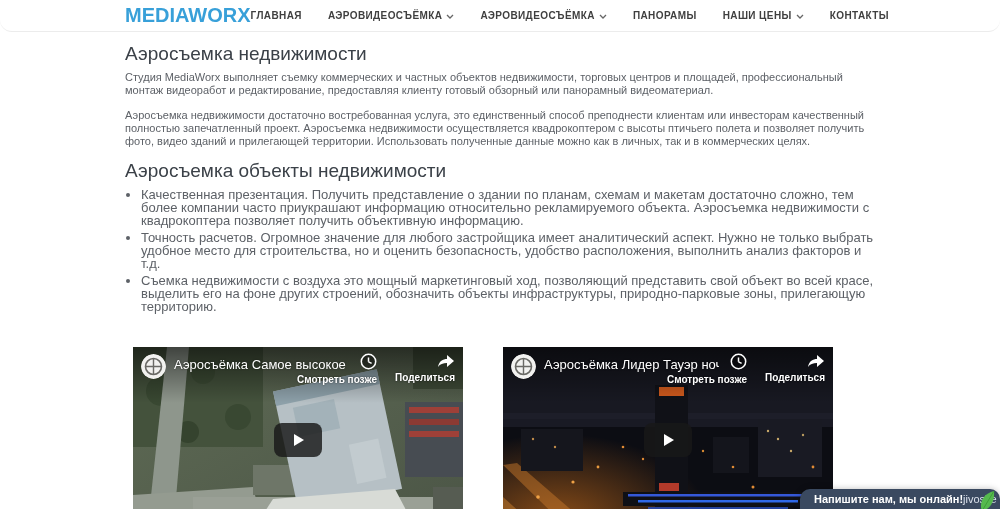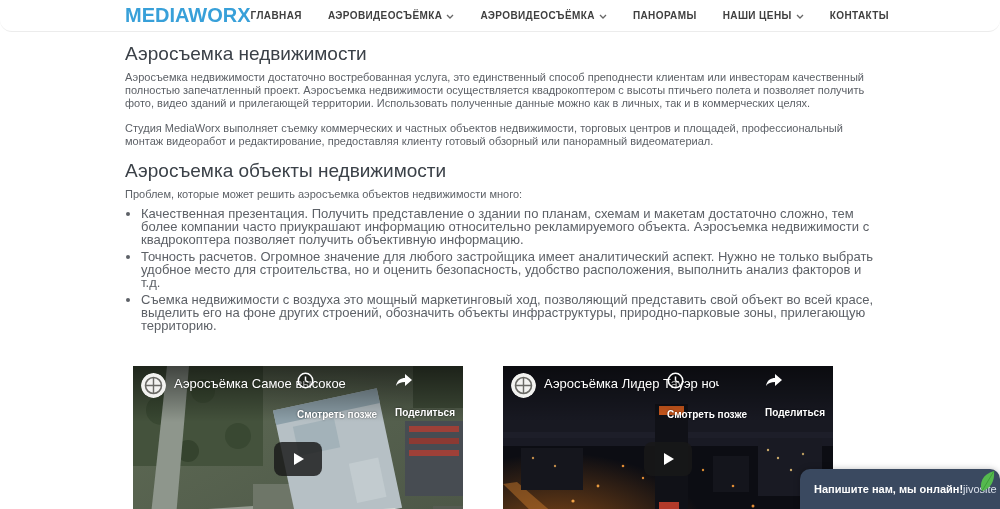--- a/index.html
+++ b/index.html
@@ -51,32 +51,32 @@
   .vc-avatar {
     position:absolute; top:7px; left:8px; width:25px; height:25px; border-radius:50%;
     overflow:hidden; cursor:pointer;
   }
   .vc-title {
     position:absolute; top:10px; left:41px; width:175px;
     color:#fff; font-size:13px; font-weight:400; white-space:nowrap; overflow:hidden;
     text-shadow:0 0 2px rgba(0,0,0,.5); cursor:pointer;
   }
   .vc-actions { position:absolute; top:6px; right:8px; display:flex; gap:18px; }
-  .vc-action { display:flex; flex-direction:column; align-items:flex-start; gap:20px; cursor:pointer; }
+  .vc-action { display:flex; flex-direction:column; align-items:flex-end; gap:4px; cursor:pointer; }
   .vc-action span {
     color:#fff; font-size:10px; font-weight:700; text-shadow:0 0 2px rgba(0,0,0,.6); white-space:nowrap;
   }
   .vc-play {
     position:absolute; left:50%; top:50%; transform:translate(-50%,-50%);
     width:48px; height:34px; border-radius:8px; background:rgba(25,25,25,.82);
     display:flex; align-items:center; justify-content:center; cursor:pointer;
   }
   
   .chat-widget {
-    position:absolute; right:0; bottom:0; width:200px; height:40px;
+    position:absolute; right:0; bottom:0; width:200px; height:20px;
     background:#3a4960; border-radius:10px 10px 0 0;
     display:flex; align-items:center; cursor:pointer;
     box-shadow:0 0 6px rgba(0,0,0,.25);
   }
   .chat-msg { color:#ffffff; font-size:11px; font-weight:700; padding-left:14px; flex:1; white-space:nowrap; }
   .chat-brand { color:#dbe1ec; font-size:11px; padding-right:34px; }
   .chat-leaf { position:absolute; right:4px; top:1px; }
 </style>
 </head>
 <body>
@@ -111,25 +111,24 @@
         </a>
       <a class="nav-item">
           <span>КОНТАКТЫ</span>
         </a>
     </nav>
   </div>
 </header>
 
 <main class="main">
   <h1 class="page-title">Аэросъемка недвижимости</h1>
+  <p>Студия MediaWorx выполняет съемку коммерческих и частных объектов недвижимости, торговых центров и площадей, профессиональный монтаж видеоработ и редактирование, предоставляя клиенту готовый обзорный или панорамный видеоматериал.</p>
   <p>Аэросъемка недвижимости достаточно востребованная услуга, это единственный способ преподнести клиентам или инвесторам качественный полностью запечатленный проект. Аэросъемка недвижимости осуществляется квадрокоптером с высоты птичьего полета и позволяет получить фото, видео зданий и прилегающей территории. Использовать полученные данные можно как в личных, так и в коммерческих целях.</p>
-  <p>Студия MediaWorx выполняет съемку коммерческих и частных объектов недвижимости, торговых центров и площадей, профессиональный монтаж видеоработ и редактирование, предоставляя клиенту готовый обзорный или панорамный видеоматериал.</p>
 
   <h2 class="section-title">Аэросъемка объекты недвижимости</h2>
-  <p class="intro">Проблем, которые может решить аэросъемка объектов недвижимости много:</p>
   <ul class="benefits">
     <li>Качественная презентация. Получить представление о здании по планам, схемам и макетам достаточно сложно, тем более компании часто приукрашают информацию относительно рекламируемого объекта. Аэросъемка недвижимости с квадрокоптера позволяет получить объективную информацию.</li>
     <li>Точность расчетов. Огромное значение для любого застройщика имеет аналитический аспект. Нужно не только выбрать удобное место для строительства, но и оценить безопасность, удобство расположения, выполнить анализ факторов и т.д.</li>
     <li>Съемка недвижимости с воздуха это мощный маркетинговый ход, позволяющий представить свой объект во всей красе, выделить его на фоне других строений, обозначить объекты инфраструктуры, природно-парковые зоны, прилегающую территорию.</li>
   </ul>
 
   <div class="videos">
 
     <div class="video-card">
       <svg class="thumb" width="330" height="186" viewBox="0 0 330 186">

